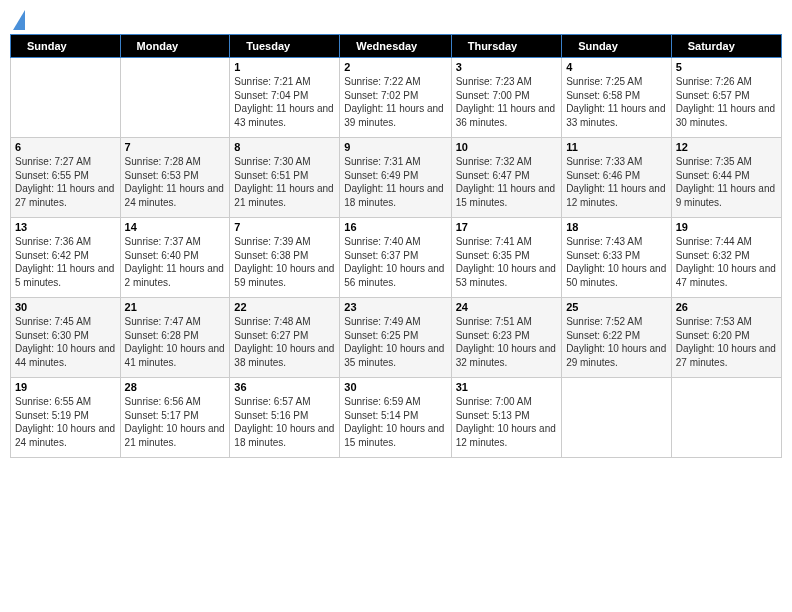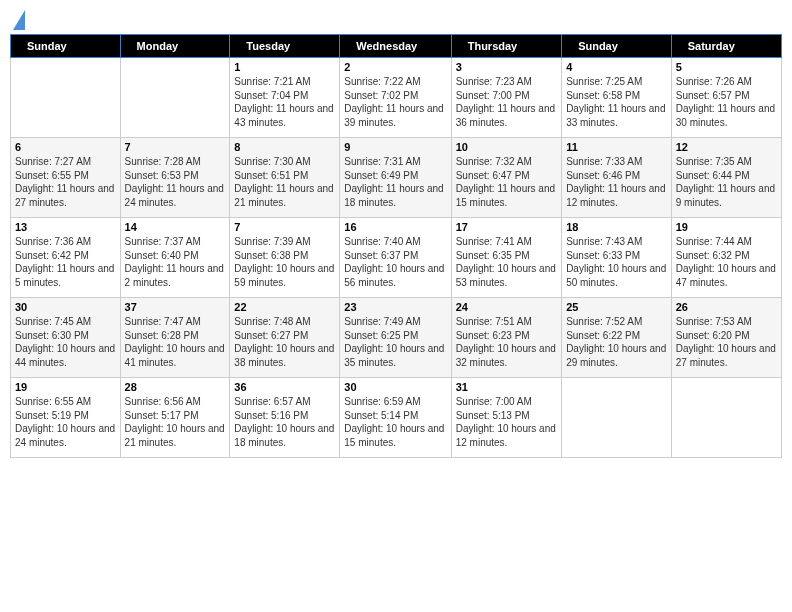--- a/index.html
+++ b/index.html
@@ -200,21 +200,21 @@
           <div class="day-num">19</div>
           <div class="day-info">Sunrise: 7:44 AM<br>Sunset: 6:32 PM<br>Daylight: 10 hours and 47 minutes.</div>
         </td>
       </tr>
       <tr>
         <td>
           <div class="day-num">30</div>
           <div class="day-info">Sunrise: 7:45 AM<br>Sunset: 6:30 PM<br>Daylight: 10 hours and 44 minutes.</div>
         </td>
         <td>
-          <div class="day-num">37</div>
+          <div class="day-num">21</div>
           <div class="day-info">Sunrise: 7:47 AM<br>Sunset: 6:28 PM<br>Daylight: 10 hours and 41 minutes.</div>
         </td>
         <td>
           <div class="day-num">22</div>
           <div class="day-info">Sunrise: 7:48 AM<br>Sunset: 6:27 PM<br>Daylight: 10 hours and 38 minutes.</div>
         </td>
         <td>
           <div class="day-num">23</div>
           <div class="day-info">Sunrise: 7:49 AM<br>Sunset: 6:25 PM<br>Daylight: 10 hours and 35 minutes.</div>
         </td>

